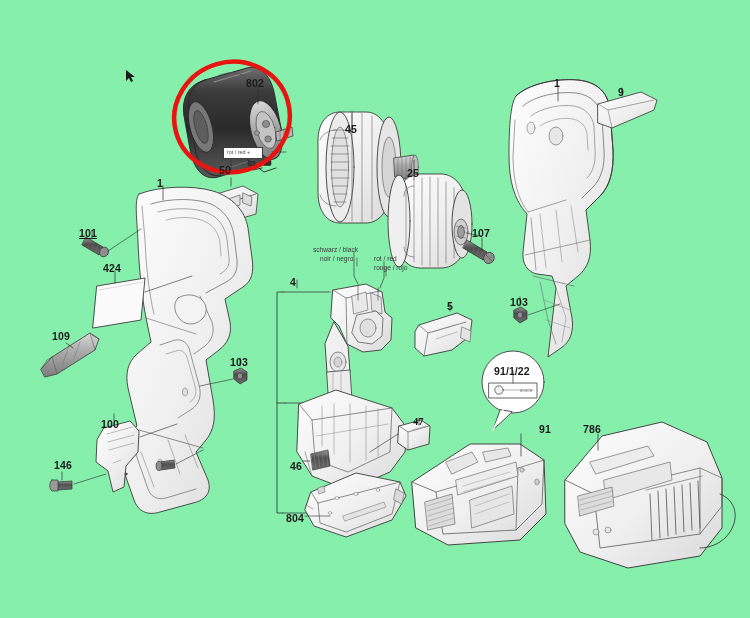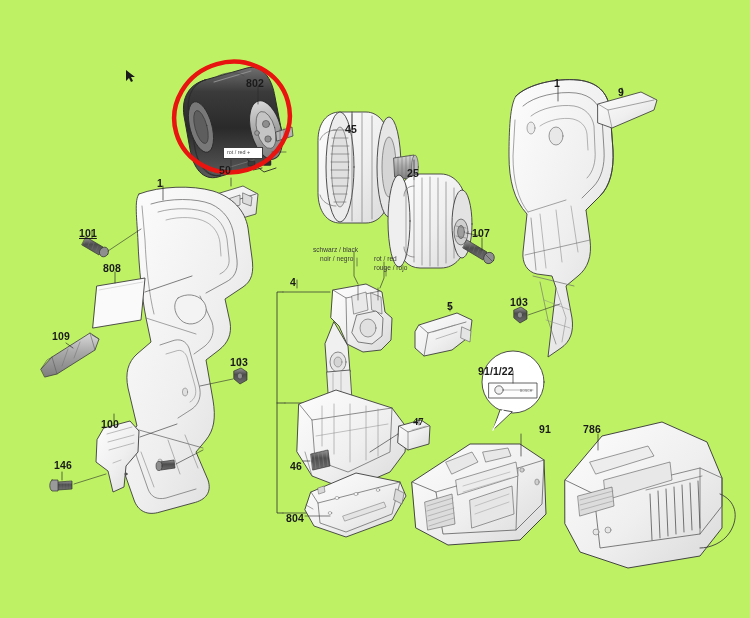--- a/index.html
+++ b/index.html
@@ -8,21 +8,21 @@
     padding: 0;
     background: #ffffff;
   }
   body {
     font-family: "Liberation Sans", sans-serif;
   }
   #canvas {
     position: relative;
     width: 750px;
     height: 618px;
-    background: #bef264;
+    background: #86efac;
     overflow: hidden;
   }
   #canvas svg.layer {
     position: absolute;
     left: 0;
     top: 0;
     width: 750px;
     height: 618px;
   }
   .lbl {
@@ -483,38 +483,38 @@
   </svg>
 
   <div>
 
     <div class="lbl" style="left:246px; top:78px;">802</div>
     <div class="lbl" style="left:345px; top:124px;">45</div>
     <div class="lbl" style="left:407px; top:168px;">25</div>
     <div class="lbl" style="left:219px; top:165px;">50</div>
     <div class="lbl" style="left:157px; top:178px;">1</div>
     <div class="lbl" style="left:79px;  top:228px;text-decoration:underline;">101</div>
-    <div class="lbl" style="left:103px; top:263px;">808</div>
+    <div class="lbl" style="left:103px; top:263px;">424</div>
     <div class="lbl" style="left:52px;  top:331px;">109</div>
     <div class="lbl" style="left:230px; top:357px;">103</div>
     <div class="lbl" style="left:101px; top:411px;margin-top:8px;">100</div>
     <div class="lbl" style="left:54px;  top:460px;">146</div>
     <div class="lbl" style="left:290px; top:277px;">4</div>
     <div class="lbl" style="left:447px; top:301px;">5</div>
     <div class="lbl" style="left:413px; top:417px;font-family:Liberation Serif, serif;">47</div>
     <div class="lbl" style="left:290px; top:461px;">46</div>
     <div class="lbl" style="left:286px; top:513px;">804</div>
     <div class="lbl" style="left:472px; top:228px;">107</div>
     <div class="lbl" style="left:554px; top:78px;">1</div>
     <div class="lbl" style="left:618px; top:87px;">9</div>
     <div class="lbl" style="left:510px; top:297px;">103</div>
     <div class="lbl" style="left:511px; top:424px;margin-left:28px;">91</div>
     <div class="lbl" style="left:583px; top:424px;">786</div>
 
-    <div class="lbl" style="left:478px; top:366px;">91/1/22</div>
+    <div class="lbl" style="left:494px; top:366px;">91/1/22</div>
     <div class="lbl-micro" style="left:520px; top:389px;">BOSCH</div>
 
     <div style="position:absolute; left:223px; top:147px; width:38px; height:10px; border:0.7px solid #3c3c3c; background:#ffffff;"></div>
     <div class="lbl-tiny" style="left:227px; top:149px;">rot / red +</div>
 
     <div class="lbl-sm" style="left:313px; top:246px;">schwarz / black</div>
     <div class="lbl-sm" style="left:320px; top:255px;">noir / negro</div>
 
     <div class="lbl-sm" style="left:374px; top:255px;">rot / red</div>
     <div class="lbl-sm" style="left:374px; top:264px;">rouge / rojo</div>

